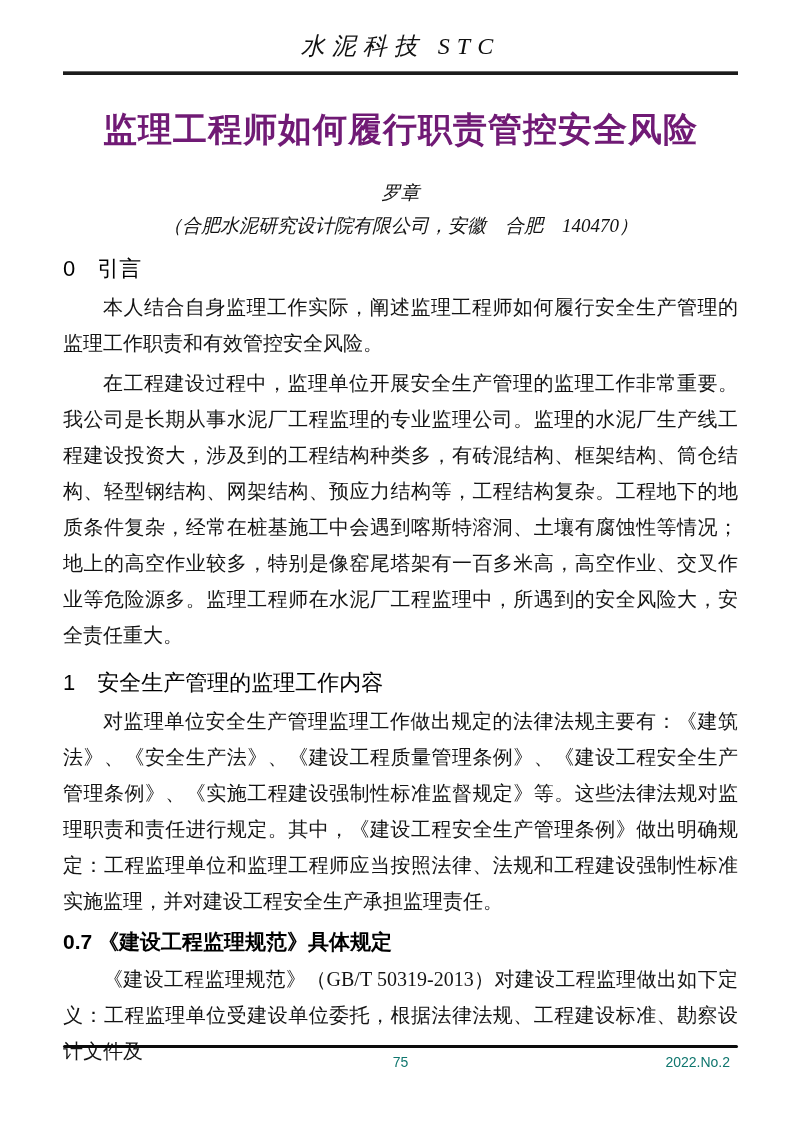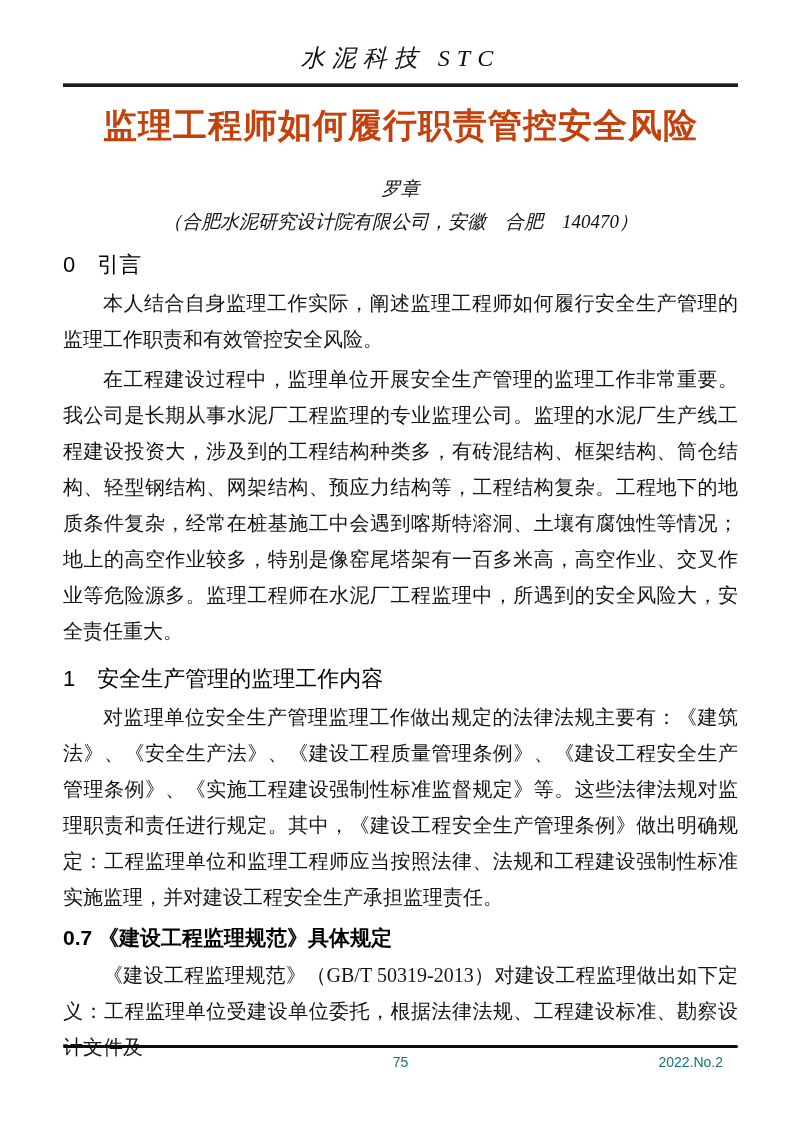--- a/index.html
+++ b/index.html
@@ -13,41 +13,41 @@
     overflow: hidden;
     box-sizing: border-box;
   }
   .inner {
     position: absolute;
     left: 63px;
     right: 55px;
     top: 0;
   }
   .journal-header {
-    padding-top: 42px;
+    padding-top: 30px;
     text-align: center;
     font-size: 24px;
     letter-spacing: 7px;
     font-style: italic;
     color: #111;
   }
   .header-rule {
     margin-top: 9px;
     height: 3px;
     background: #1c1c1c;
     border-top: 1px solid #666;
   }
   .article-title {
-    margin: 16px 0 0 0;
+    margin: 32px 0 0 0;
     text-align: center;
     font-family: "Liberation Sans", "DejaVu Sans", sans-serif;
     font-weight: bold;
     font-size: 34px;
     letter-spacing: 1px;
-    color: #c2410c;
+    color: #701a75;
   }
   .author {
     margin-top: 27px;
     text-align: center;
     font-size: 19px;
     font-style: italic;
     color: #111;
   }
   .affiliation {
     margin-top: 7px;
@@ -100,21 +100,21 @@
     font-size: 14px;
     color: #0f766e;
   }
   .footer-page-number {
     position: absolute;
     left: 0; right: 0;
     text-align: center;
   }
   .footer-issue {
     position: absolute;
-    right: 15px;
+    right: 8px;
     text-align: right;
   }
 </style>
 </head>
 <body>
 
 <div class="page">
   <div class="inner">
 
     <div class="journal-header">水泥科技 STC</div>

